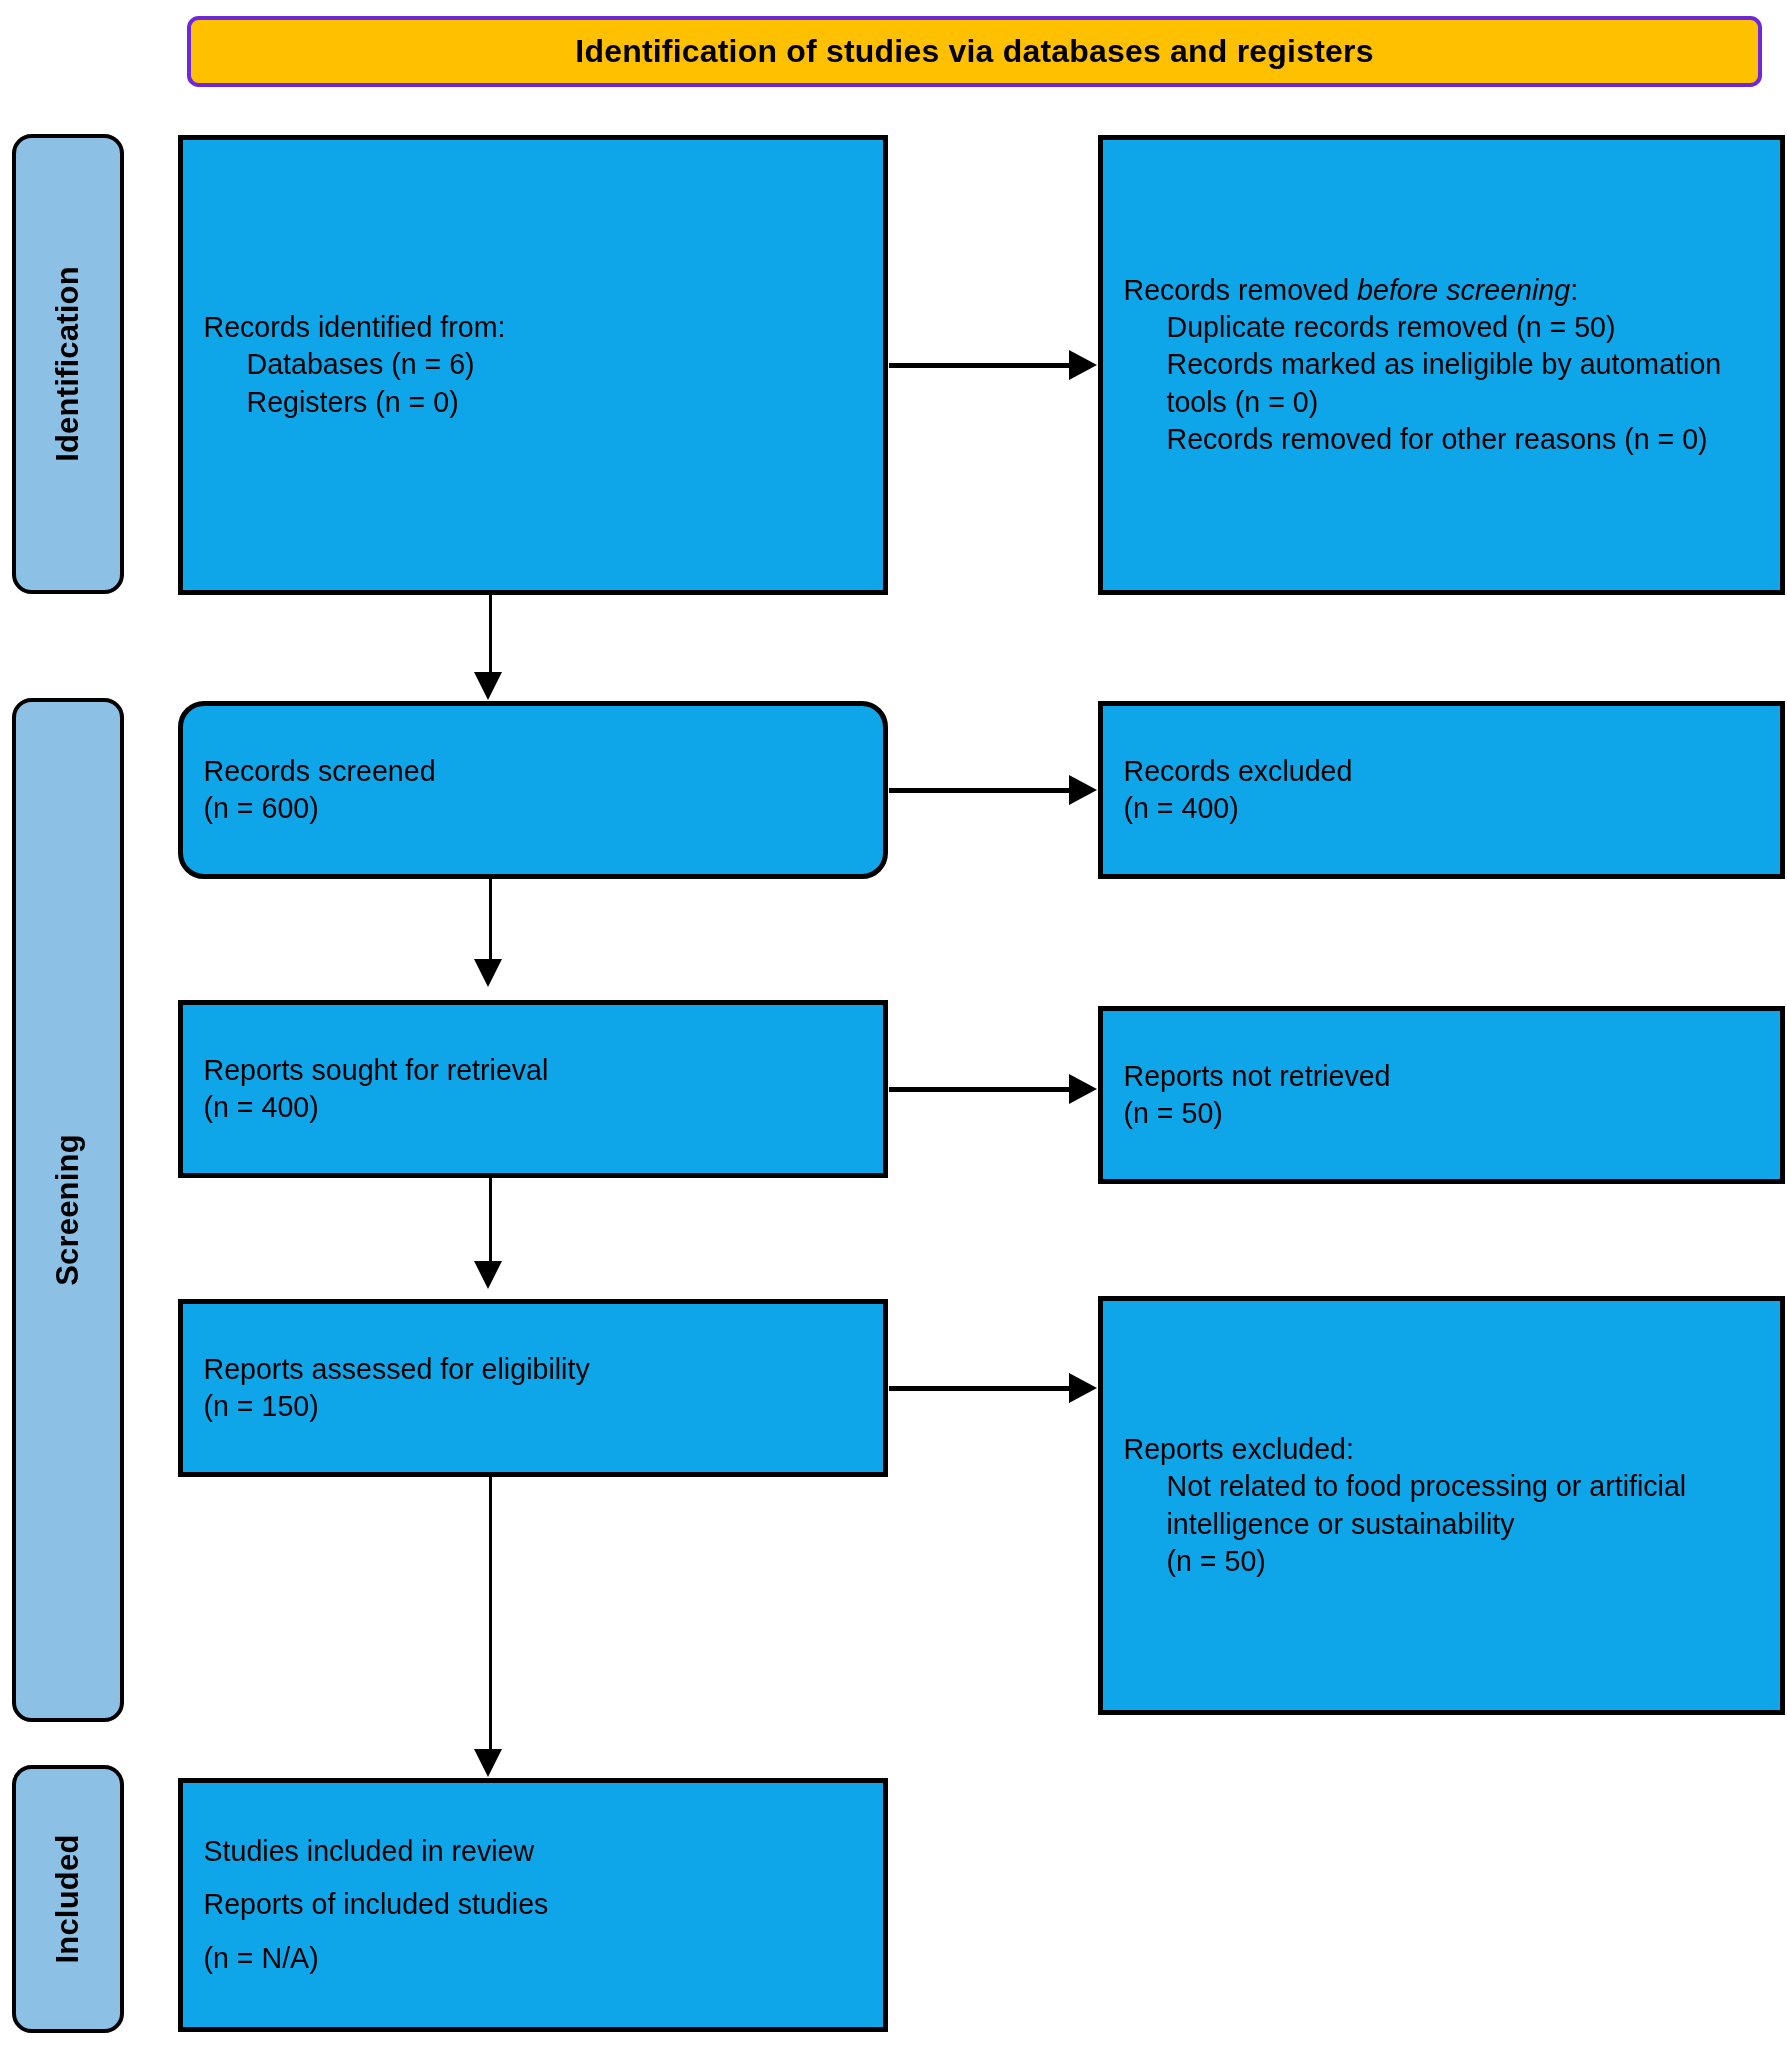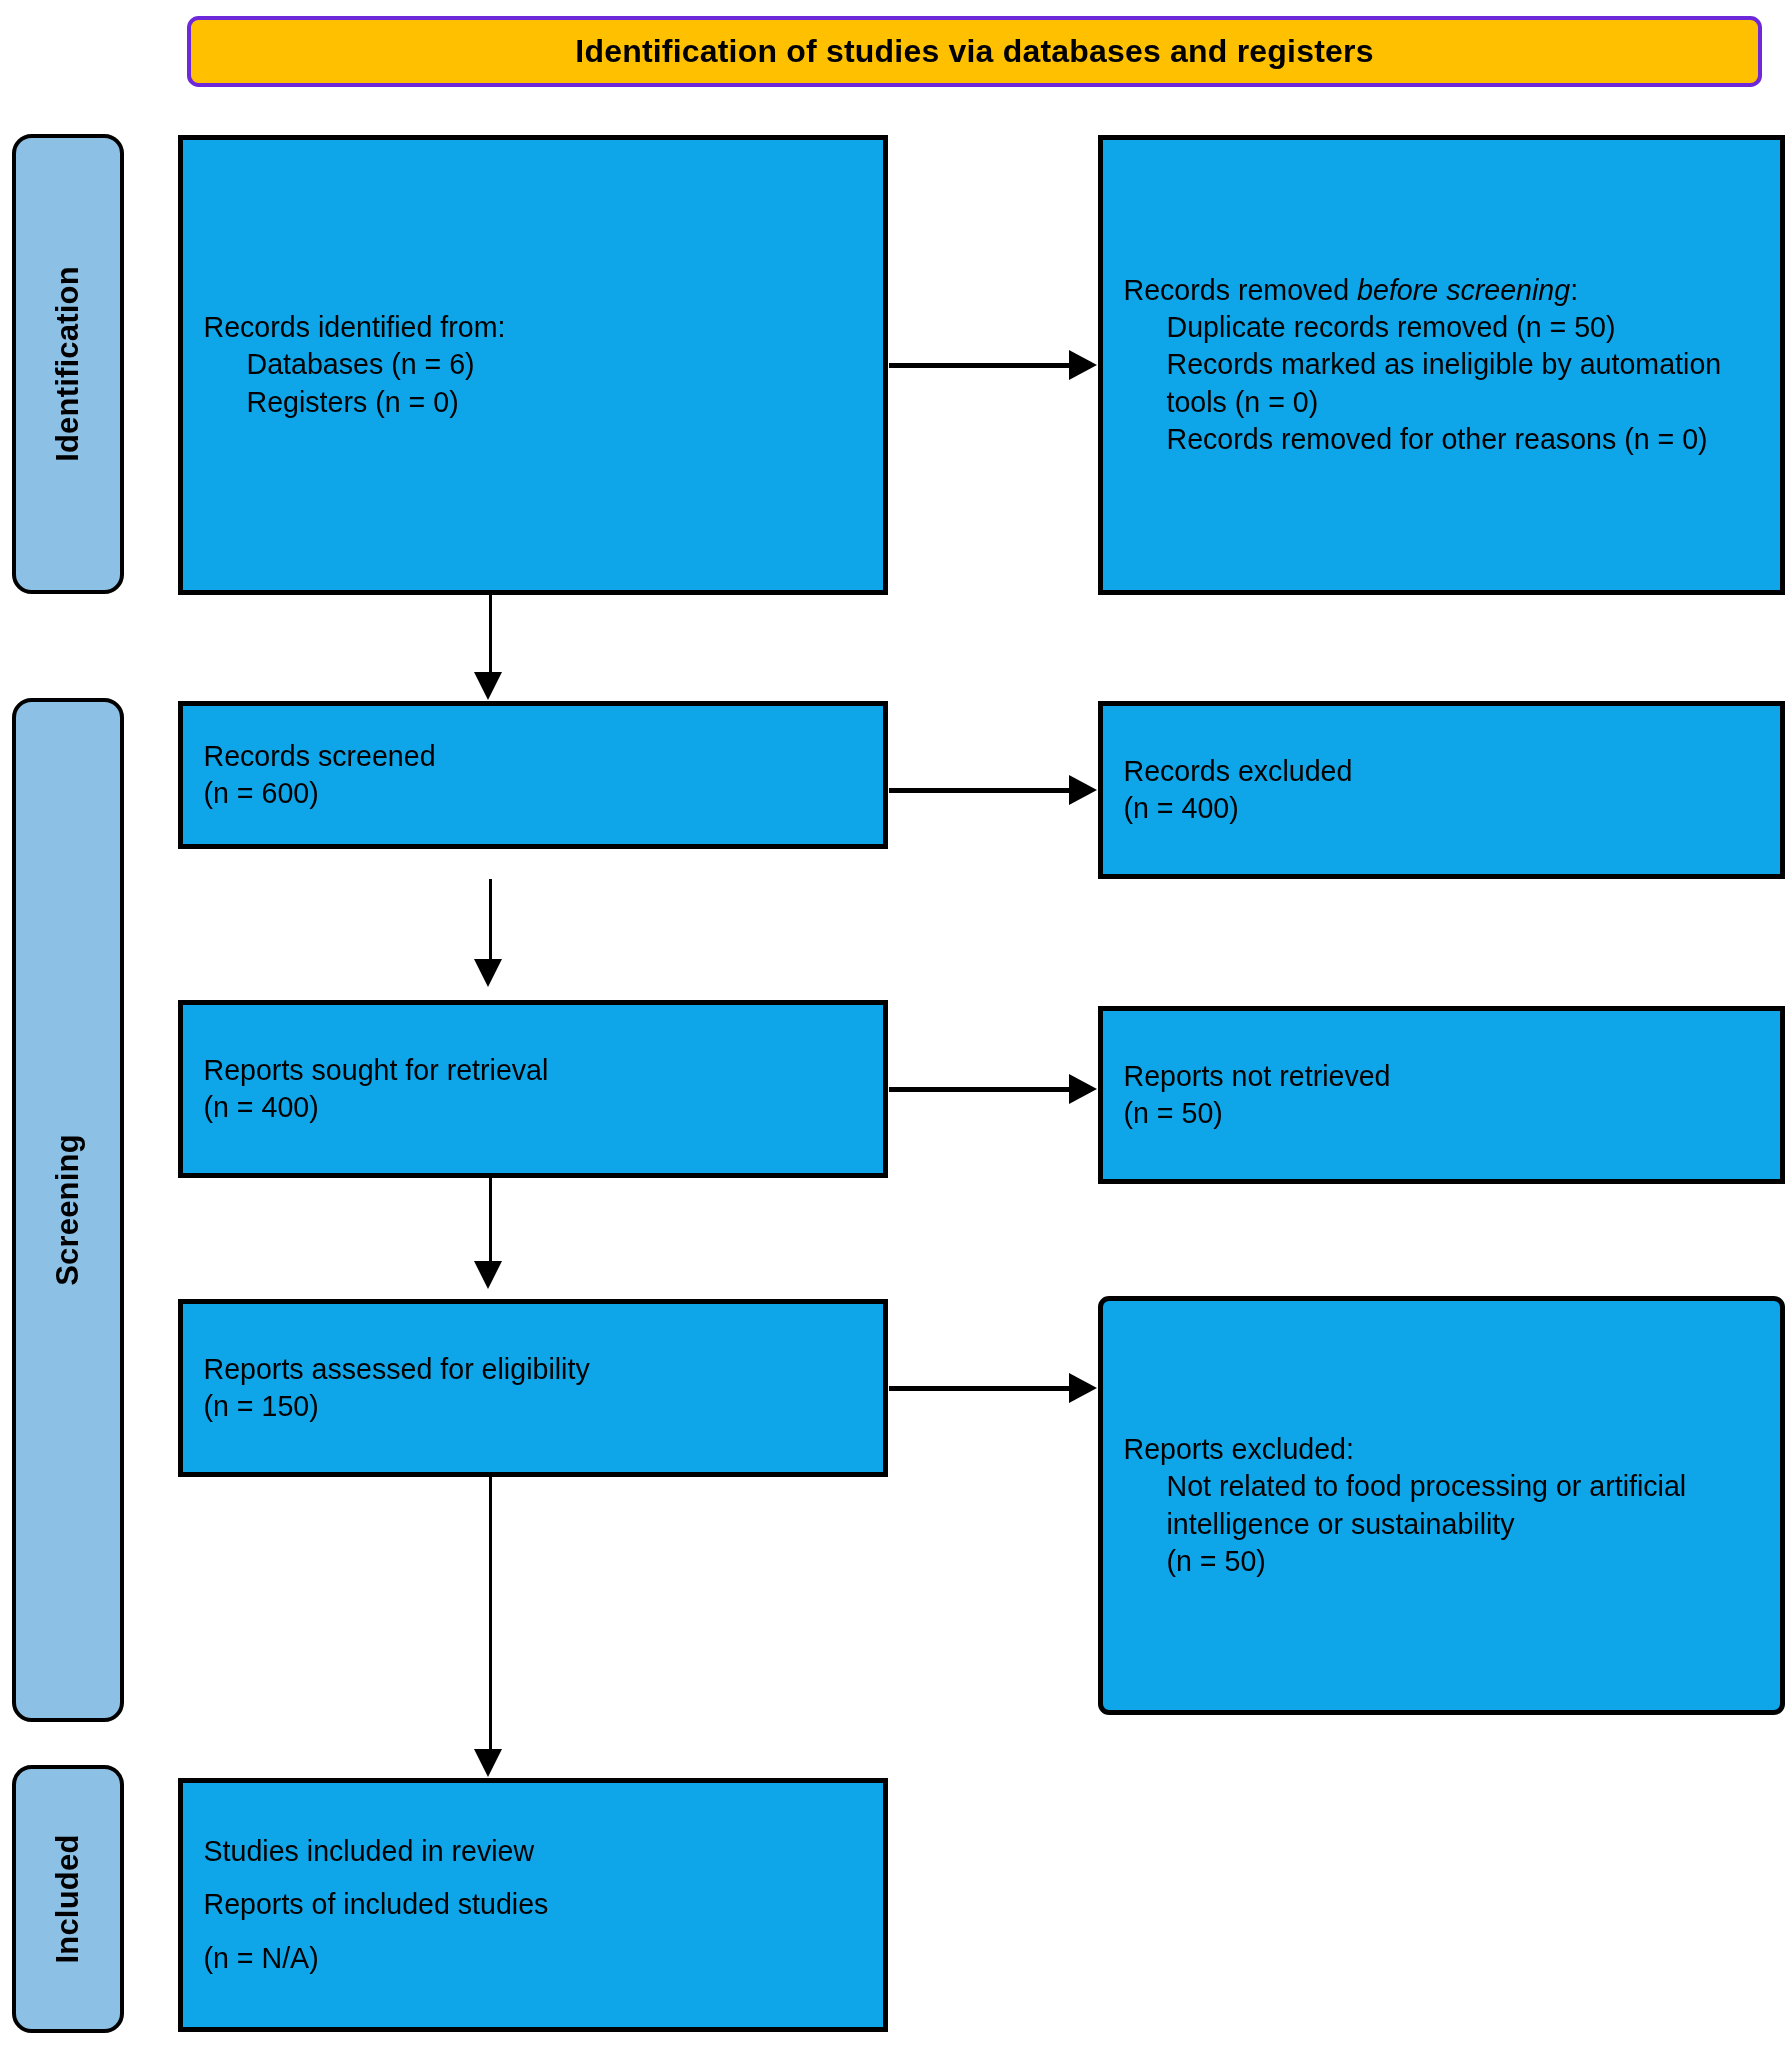--- a/index.html
+++ b/index.html
@@ -84,30 +84,30 @@
     color: #000000;
   }
   .box p.indent {
     padding-left: 43px;
     text-indent: 0;
   }
   .box p .ital { font-style: italic; }
 
   
   #box-identified { left: 178px;  top: 135px;  width: 710px; height: 460px; }
-  #box-screened   { left: 178px;  top: 701px; width: 710px; height: 148px;  }
+  #box-screened   { left: 178px;  top: 701px; width: 710px; height: 178px; border-radius: 26px;  }
   #box-sought     { left: 178px;  top: 1000px; width: 710px; height: 178px;  }
   #box-assessed   { left: 178px;  top: 1299px; width: 710px; height: 178px;  }
   #box-included   { left: 178px;  top: 1778px; width: 710px; height: 254px; gap: 16px;  }
 
   
   #box-removed      { left: 1098px; top: 135px;  width: 687px; height: 460px; }
   #box-excluded-rec { left: 1098px; top: 701px; width: 687px; height: 178px;  }
   #box-not-retr     { left: 1098px; top: 1006px; width: 687px; height: 178px;  }
-  #box-excluded-rep { left: 1098px; top: 1296px; width: 687px; height: 419px; border-radius: 11px;  }
+  #box-excluded-rep { left: 1098px; top: 1296px; width: 687px; height: 419px;  }
 
   
   .vline {
     position: absolute;
     width: 3.1px;
     background: #000000;
   }
   .hline {
     position: absolute;
     height: 4.5px;

